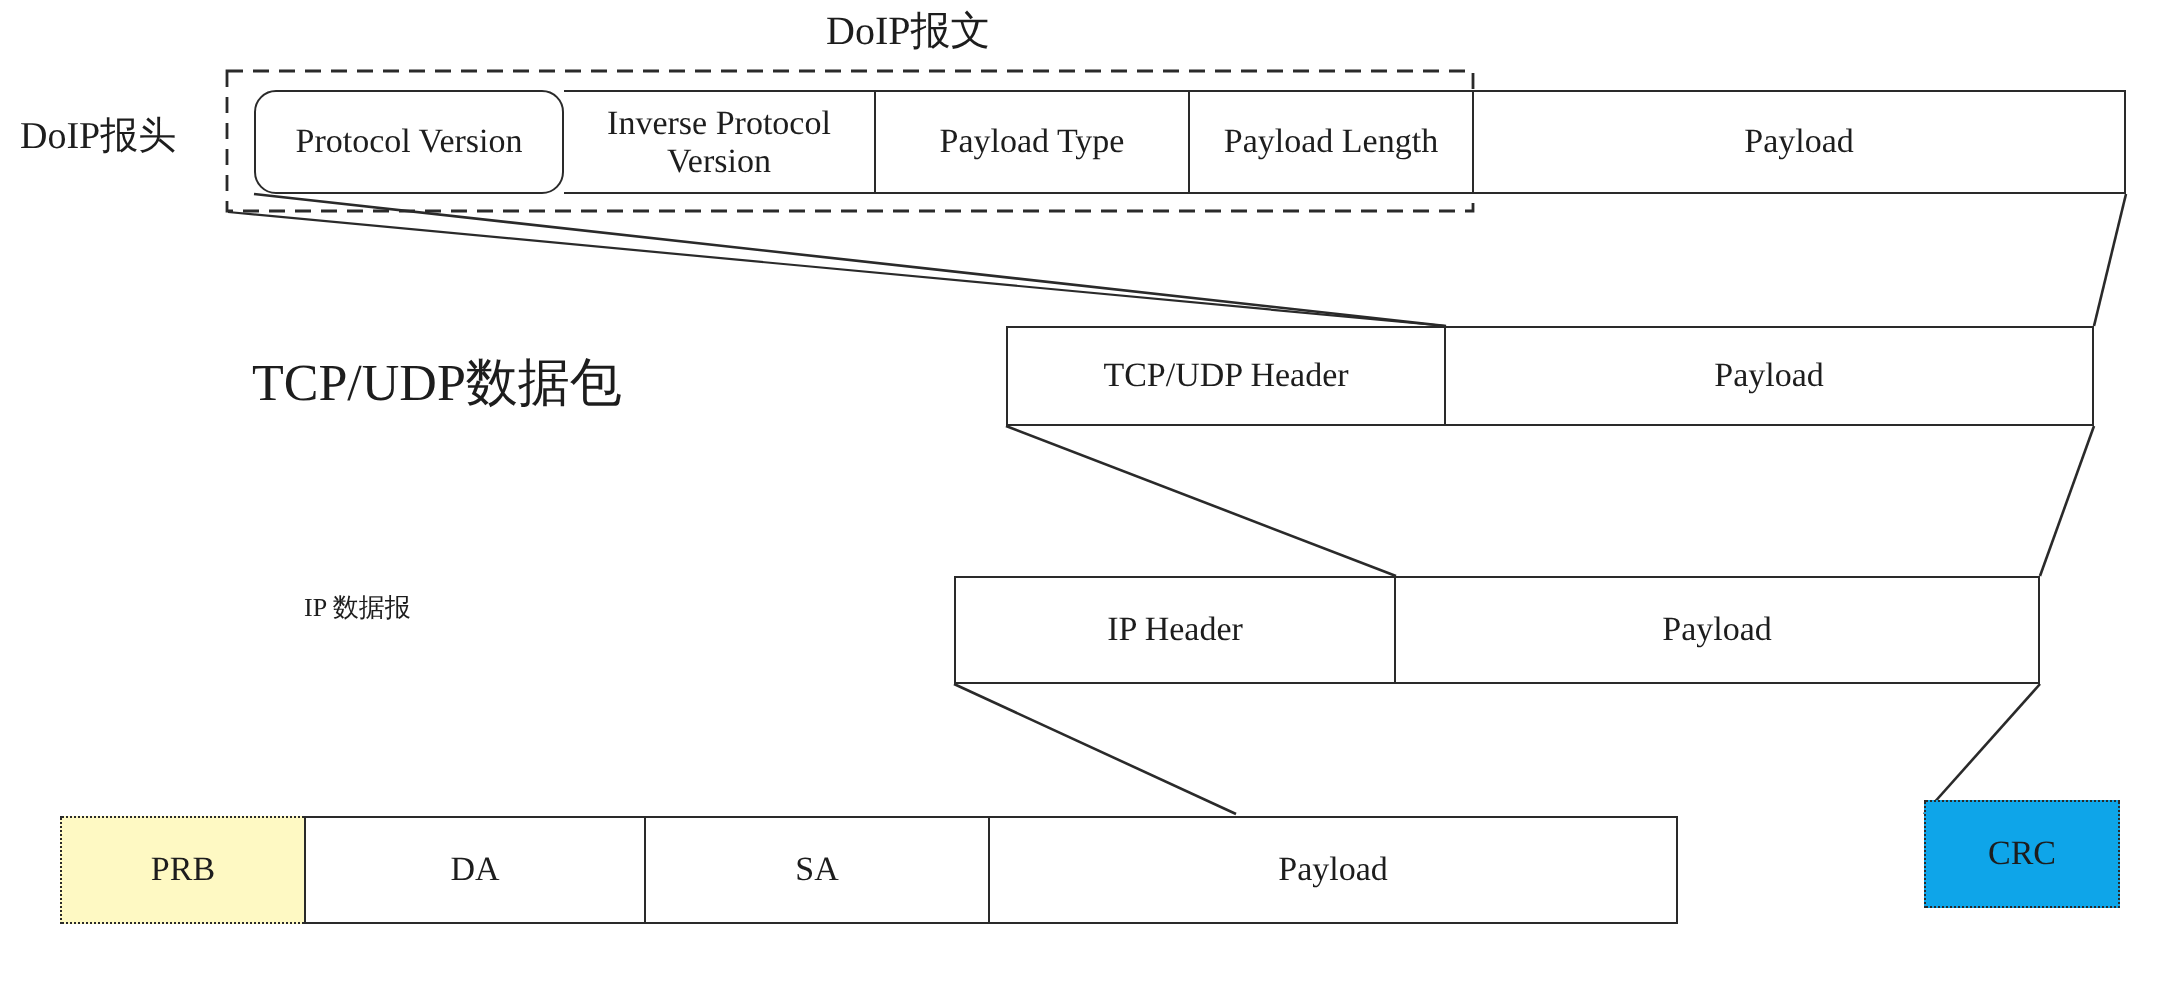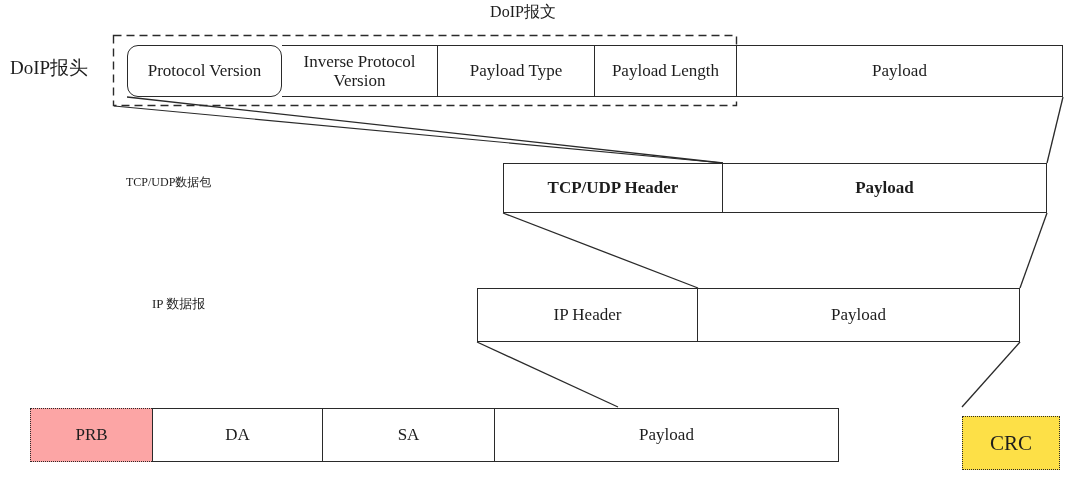--- a/index.html
+++ b/index.html
@@ -3,54 +3,54 @@
 <meta charset="utf-8">
 <style>
   html,body{margin:0;padding:0;background:#ffffff;}
   .stage{
     position:relative;width:1080px;height:504px;background:#ffffff;
     font-family:"Liberation Serif","DejaVu Serif",serif;color:#1d1d1d;
     overflow:hidden;
   }
   .lines-svg{position:absolute;left:0;top:0;width:1080px;height:504px;z-index:1;}
   .lbl{position:absolute;z-index:3;white-space:nowrap;color:#1d1d1d;}
-  .title{left:413px;top:2px;width:220px;text-align:center;font-size:16px;}
+  .title{left:413px;top:2px;width:220px;text-align:left;font-size:20px;}
   .doip-hdr-lbl{left:10px;top:55px;font-size:19px;}
-  .tcp-lbl{left:126px;top:174px;font-size:12px;}
+  .tcp-lbl{left:126px;top:174px;font-size:26px;}
   .ip-lbl{left:152px;top:282px;font-size:13px;margin-top:13px;}
   .eth-lbl{left:435px;top:468px;width:220px;text-align:center;font-size:19px;}
   .row{position:absolute;display:flex;z-index:2;box-sizing:border-box;}
   .cell{
     box-sizing:border-box;display:flex;align-items:center;justify-content:center;
     text-align:center;background:#ffffff;font-size:17px;line-height:1.12;
     border:1px solid #2a2a2a;border-left:none;padding:0 2px;
   }
   .cell.first{border-left:1px solid #2a2a2a;}
   
   .doip-row{left:127px;top:45px;width:936px;height:52px;}
   .w-pv{width:155px;border-radius:11px;}.w-ipv{width:156px;}.w-pt{width:157px;}.w-pl{width:142px;}.w-pay{width:326px;}
   
-  .tcp-row{left:503px;top:163px;width:544px;height:50px;font-weight:bold;}
+  .tcp-row{left:503px;top:163px;width:544px;height:50px;}
   .w-tcph{width:220px;}.w-tcpp{width:324px;}
   
   .ip-row{left:477px;top:288px;width:543px;height:54px;}
   .w-iph{width:221px;}.w-ipp{width:322px;}
   
   .eth-solid{left:152px;top:408px;width:934px;height:54px;}
   .w-da{width:171px;}.w-sa{width:172px;}.w-type{width:123px;}.w-epay{width:344px;}
   .prb{
     position:absolute;left:30px;top:408px;width:122px;height:54px;z-index:2;
     box-sizing:border-box;display:flex;align-items:center;justify-content:center;
-    font-size:17px;background:#fca5a5;
+    font-size:17px;background:#fef9c3;
     border-top:1px dotted #2a2a2a;border-bottom:1px dotted #2a2a2a;border-left:1px dotted #2a2a2a;
   }
   .crc{
-    position:absolute;left:962px;top:416px;width:98px;height:54px;z-index:2;
+    position:absolute;left:962px;top:400px;width:98px;height:54px;z-index:2;
     box-sizing:border-box;display:flex;align-items:center;justify-content:center;
-    font-size:21px;background:#fde047;border:1px dotted #2a2a2a;
+    font-size:17px;background:#0ea5e9;border:1px dotted #2a2a2a;
   }
 </style>
 </head>
 <body>
 
 <div class="stage">
 
   <svg class="lines-svg" viewBox="0 0 1080 504" xmlns="http://www.w3.org/2000/svg">
 
     <rect x="113.5" y="35.5" width="623" height="70" fill="none" stroke="#2a2a2a" stroke-width="1.4" stroke-dasharray="8 5"></rect>

